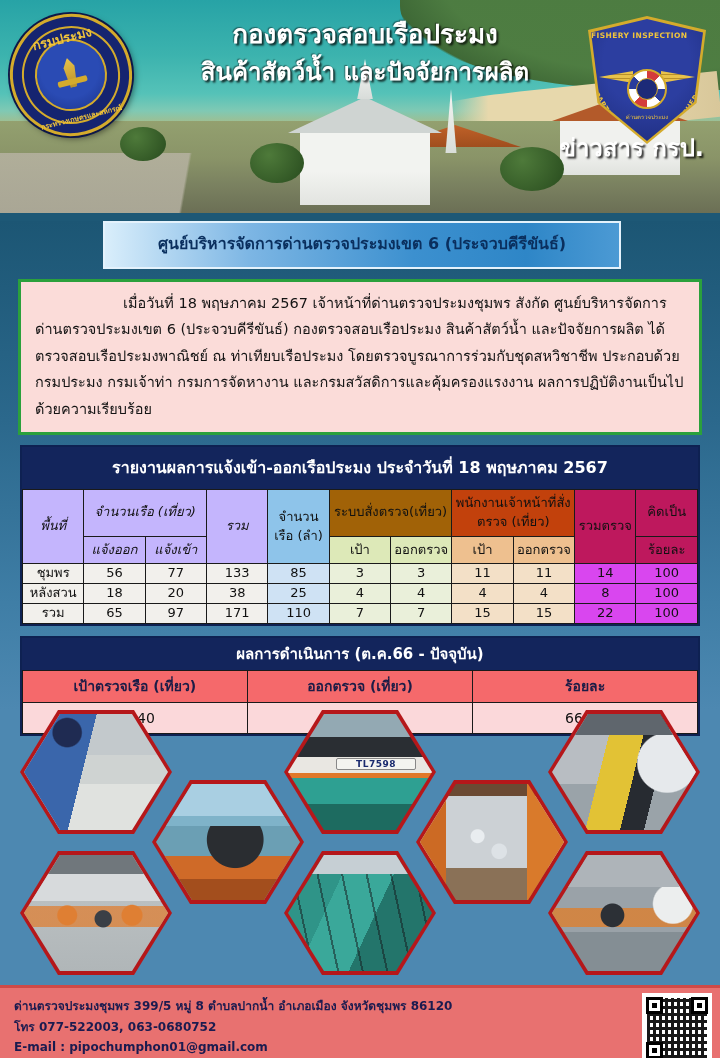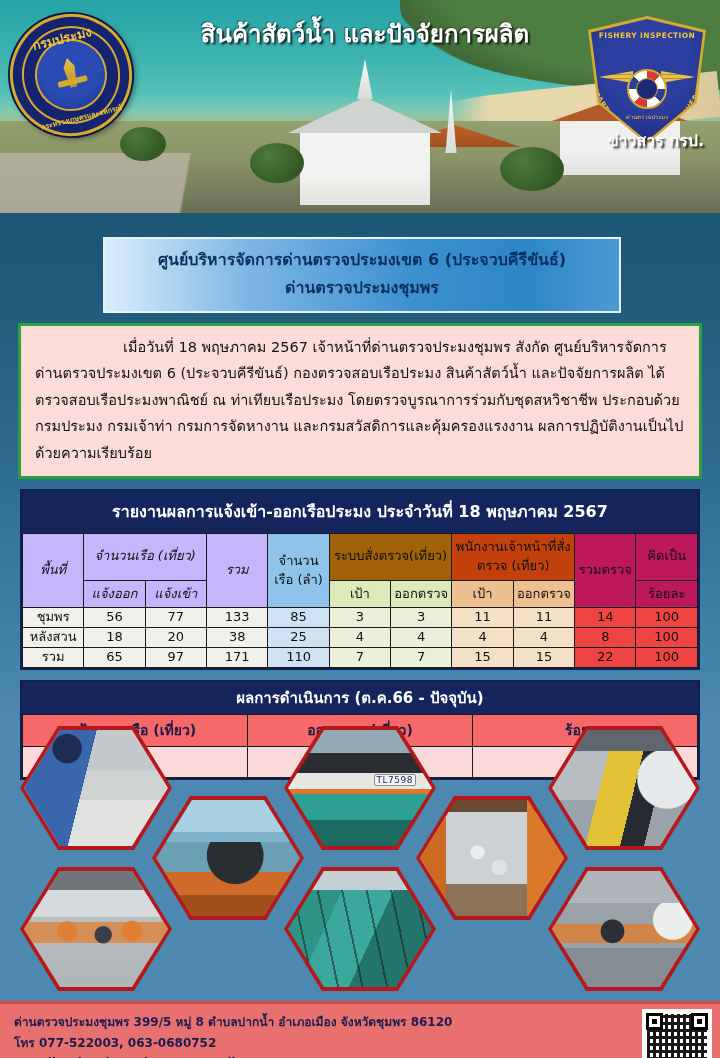--- a/index.html
+++ b/index.html
@@ -25,56 +25,56 @@
   .temple-right:after { content:""; position:absolute; left:40px; top:-58px; width:22px; height:38px; background:linear-gradient(180deg,#c8743d,#a44f22); clip-path:polygon(50% 0,78% 100%,22% 100%); }
   .roof-left { position:absolute; left:380px; bottom:66px; width:150px; height:22px; background:linear-gradient(180deg,#c06128,#a04e1e); clip-path:polygon(6% 100%,50% 0,94% 100%); }
   .tree { position:absolute; border-radius:50%; background:radial-gradient(circle at 35% 30%,#4e7a3a,#2f5423 80%); }
   .t1 { left:250px; bottom:30px; width:54px; height:40px; }
   .t2 { left:500px; bottom:22px; width:64px; height:44px; }
   .t3 { left:120px; bottom:52px; width:46px; height:34px; }
   .header-title { position:absolute; left:150px; right:140px; top:16px; text-align:center; color:#fff;
     text-shadow:2px 2px 2px rgba(0,0,0,.75), -1px -1px 1px rgba(0,0,0,.4); font-weight:bold; }
   .header-title .l1 { font-size:26px; line-height:1.45; }
   .header-title .l2 { font-size:24px; line-height:1.5; }
-  .news { position:absolute; right:16px; top:128px; color:#fff; font-weight:bold; font-size:16px;
+  .news { position:absolute; right:16px; top:128px; color:#fff; font-weight:bold; font-size:24px;
     text-shadow:2px 2px 2px rgba(0,0,0,.8); }
 
   
   .seal { position:absolute; left:10px; top:14px; width:122px; height:122px; border-radius:50%;
     background:#152470; border:3px solid #d4ab2c; transform:rotate(-14deg);
     box-shadow:0 0 0 2px #0d1748, 2px 3px 6px rgba(0,0,0,.5); }
   .seal .ring { position:absolute; inset:9px; border-radius:50%; border:2px solid #d4ab2c; }
   .seal .core { position:absolute; inset:22px; border-radius:50%; background:radial-gradient(circle at 50% 40%,#2a4bb4 0 55%,#1b338c 100%); border:2px solid #d4ab2c; }
   .seal .emblem { position:absolute; left:50%; top:50%; width:16px; height:30px; transform:translate(-50%,-58%);
     background:linear-gradient(180deg,#e8c24a,#b8902a); clip-path:polygon(50% 0,85% 30%,70% 100%,30% 100%,15% 30%); }
   .seal .emblem-base { position:absolute; left:50%; top:50%; width:30px; height:6px; transform:translate(-50%,62%);
     background:#d4ab2c; border-radius:2px; }
   .seal .txt-top { position:absolute; left:0; right:0; top:10px; text-align:center; color:#f0c43c; font-size:13px; font-weight:bold; }
   .seal .txt-bottom { position:absolute; left:0; right:0; bottom:9px; text-align:center; color:#f0c43c; font-size:7px; font-weight:bold; }
 
   
   .badge-wrap { position:absolute; right:14px; top:16px; width:118px; height:128px;
     clip-path:polygon(50% 0,100% 11%,92% 68%,50% 100%,8% 68%,0 11%); background:#d4ab2c; filter:drop-shadow(2px 3px 3px rgba(0,0,0,.5)); }
   .badge { position:absolute; inset:3px; clip-path:polygon(50% 0,100% 11%,92% 68%,50% 100%,8% 68%,0 11%);
     background:radial-gradient(circle at 50% 35%,#2c3ea0 0 45%,#1c2a78 100%); }
-  .badge .b-top { position:absolute; left:0; right:0; top:12px; text-align:center; color:#f0c43c; font-size:7.5px; font-weight:bold; letter-spacing:.4px; }
+  .badge .b-top { position:absolute; left:0; right:0; top:12px; text-align:left; color:#f0c43c; font-size:7.5px; font-weight:bold; letter-spacing:.4px; }
   .badge .wing { position:absolute; top:52px; width:34px; height:12px; background:repeating-linear-gradient(180deg,#e8c24a 0 3px,#b8902a 3px 4px); }
   .badge .wl { left:8px; clip-path:polygon(0 50%,100% 0,100% 100%); }
   .badge .wr { right:8px; clip-path:polygon(0 0,100% 50%,0 100%); }
   .badge .circle { position:absolute; left:50%; top:50px; width:40px; height:40px; transform:translateX(-50%);
     border-radius:50%; background:conic-gradient(#d43c3c 0 12%,#fff 12% 25%,#2a3c9c 25% 37%,#fff 37% 50%,#d43c3c 50% 62%,#fff 62% 75%,#2a3c9c 75% 87%,#fff 87%); border:2px solid #d4ab2c; }
   .badge .circle:after { content:""; position:absolute; inset:7px; border-radius:50%; background:#1c2a78; border:1px solid #d4ab2c; }
   .badge .b-center { position:absolute; left:0; right:0; top:93px; text-align:center; color:#f0c43c; font-size:6px; }
   .badge .b-left { position:absolute; left:2px; top:62px; color:#f0c43c; font-size:7px; font-weight:bold; transform:rotate(58deg); transform-origin:left top; letter-spacing:.5px; }
   .badge .b-right { position:absolute; right:2px; top:62px; color:#f0c43c; font-size:7px; font-weight:bold; transform:rotate(-58deg); transform-origin:right top; letter-spacing:.5px; }
 
   
   .main { position:relative; width:720px; height:764px;
     background:linear-gradient(180deg,#1c5674 0%,#2b688c 26%,#3f7ea6 50%,#4d88b1 64%,#4d88b1 100%); }
-  .title-bar { position:relative; margin:24px 0 0 103px; width:518px; padding:7px 8px 9px;
+  .title-bar { position:relative; margin:8px 0 0 103px; width:518px; padding:7px 8px 9px;
     background:linear-gradient(90deg,#d9eefb 0%,#7db6e4 28%,#3c90cf 60%,#2e86c7 82%,#4c9ad4 100%);
     border:2px solid #e4f2fc; text-align:center; color:#0a2f5e; font-weight:bold; font-size:16px; line-height:1.75; }
   .summary-box { margin:10px 18px 0; background:#fbdcd9; border:3px solid #2ba03c;
     padding:8px 14px 10px; color:#141414; font-size:14.5px; line-height:1.82; text-indent:88px; }
 
   .tbl-wrap { margin:10px 20px 0; border:2px solid #0e2152; background:#fff; }
   .tbl-title { background:#13255c; color:#fff; font-weight:bold; text-align:center; font-size:16px; padding:9px 4px; line-height:1.5; }
   table { width:100%; border-collapse:collapse; table-layout:fixed; }
   th,td { border:1px solid #1a1a1a; text-align:center; font-size:13px; color:#111; line-height:1.45; }
   th { font-weight:normal; padding:4px 1px; }
@@ -83,21 +83,21 @@
   .th-blue { background:#8ec4ea; }
   .th-green { background:#a16207; }
   .th-green2 { background:#dde9b8; }
   .th-orange { background:#c2410c; }
   .th-orange2 { background:#eec08f; }
   .th-pink { background:#be185d; }
   .c-white { background:#f2f0ec; }
   .c-blue { background:#cfe2f4; }
   .c-green { background:#eaf0da; }
   .c-orange { background:#f3e0c7; }
-  .c-tan { background:#ef4444; }
+  .c-tan { background:#d946ef; }
 
   .tbl2-title { background:#13255c; color:#fff; font-weight:bold; text-align:center; font-size:15px; padding:5px 4px; line-height:1.5; }
   .t2-head th { background:#f5696b; color:#1c1c46; font-weight:bold; font-size:14px; padding:5px 2px; }
   .t2-data td { background:#fbd8da; font-size:14px; padding:5px 2px; }
 
   
   .collage { position:absolute; left:0; bottom:0; width:720px; height:282px; }
   .hex { position:absolute; width:152px; height:124px;
     clip-path:polygon(25% 0,75% 0,100% 50%,75% 100%,25% 100%,0 50%); background:#b5171a; }
   .hex-inner { position:absolute; inset:4px; clip-path:polygon(25% 0,75% 0,100% 50%,75% 100%,25% 100%,0 50%); }
@@ -113,22 +113,22 @@
     radial-gradient(circle at 30% 16%,#1f2b52 0 10%,transparent 11%),
     linear-gradient(104deg,#3a66ab 0 42%,transparent 42%),
     linear-gradient(180deg,#c3c9cc 0 35%,#cfd3d2 35% 60%,#e0e2df 60%); }
   .p2 { background:
     linear-gradient(180deg,#a9cfe2 0 28%,#7fb3c9 28% 36%,transparent 36%),
     radial-gradient(circle at 55% 48%,#2a2d31 0 28%,transparent 29%),
     linear-gradient(180deg,transparent 0 62%,#cf6a28 62% 82%,#a34e1d 82%),
     linear-gradient(180deg,#6b9fb4 0,#6b9fb4 100%); }
   .p3 { background:
     linear-gradient(180deg,#93a9b3 0 20%,#2a2e33 20% 37%,#e9e7e2 37% 51%,#e0782a 51% 55%,#2ea092 55% 78%,#1d6b60 78%); }
-  .plate { position:absolute; right:16px; top:44px; background:#f4f4f0; color:#1a2a6e; font-size:9px; font-weight:normal;
-    padding:0 2px; border:1px solid #888; border-radius:2px; letter-spacing:.5px; }
+  .plate { position:absolute; right:16px; top:44px; background:#f4f4f0; color:#1a2a6e; font-size:9px; font-weight:bold;
+    padding:0 19px; border:1px solid #888; border-radius:2px; letter-spacing:.5px; }
   .p4 { background:
     linear-gradient(90deg,#cc6a24 0 18%,transparent 18% 74%,#d97a2b 74%),
     radial-gradient(circle at 40% 45%,#e9edf0 0 6%,transparent 7%),
     radial-gradient(circle at 55% 58%,#dde2e6 0 7%,transparent 8%),
     linear-gradient(180deg,#6b4a33 0 10%,#ccd1d5 10% 72%,#8a7157 72%); }
   .p5 { background:
     linear-gradient(180deg,#5f666d 0 18%,transparent 18%),
     radial-gradient(circle at 80% 42%,#e6e9ec 0 22%,transparent 23%),
     linear-gradient(104deg,transparent 0 36%,#e2c235 36% 56%,#272b31 56% 70%,transparent 70%),
     linear-gradient(180deg,#b8bdc2 0 60%,#9aa3a9 60%); }
@@ -202,30 +202,30 @@
         <div class="wing wl"></div>
         <div class="wing wr"></div>
         <div class="circle"></div>
         <div class="b-center">ด่านตรวจประมง</div>
         <div class="b-left">DEPARTMENT</div>
         <div class="b-right">OF FISHERIES</div>
       </div>
     </div>
 
     <div class="header-title">
+      <div class="l1">กองตรวจสอบเรือประมง</div>
       <div class="l2">สินค้าสัตว์น้ำ และปัจจัยการผลิต</div>
     </div>
     <div class="news">ข่าวสาร กรป.</div>
   </div>
 
   <div class="main">
 
     <div class="title-bar">
       <div>ศูนย์บริหารจัดการด่านตรวจประมงเขต 6 (ประจวบคีรีขันธ์)</div>
-      <div>ด่านตรวจประมงชุมพร</div>
     </div>
 
     <div class="summary-box">เมื่อวันที่ 18 พฤษภาคม 2567 เจ้าหน้าที่ด่านตรวจประมงชุมพร สังกัด ศูนย์บริหารจัดการด่านตรวจประมงเขต 6 (ประจวบคีรีขันธ์) กองตรวจสอบเรือประมง สินค้าสัตว์น้ำ และปัจจัยการผลิต ได้ตรวจสอบเรือประมงพาณิชย์ ณ ท่าเทียบเรือประมง โดยตรวจบูรณาการร่วมกับชุดสหวิชาชีพ ประกอบด้วย กรมประมง กรมเจ้าท่า กรมการจัดหางาน และกรมสวัสดิการและคุ้มครองแรงงาน ผลการปฏิบัติงานเป็นไปด้วยความเรียบร้อย</div>
 
     <div class="tbl-wrap">
       <div class="tbl-title">รายงานผลการแจ้งเข้า-ออกเรือประมง ประจำวันที่ 18 พฤษภาคม 2567</div>
       <table>
         <colgroup>
           <col style="width:9.09%">
             <col style="width:9.09%">

